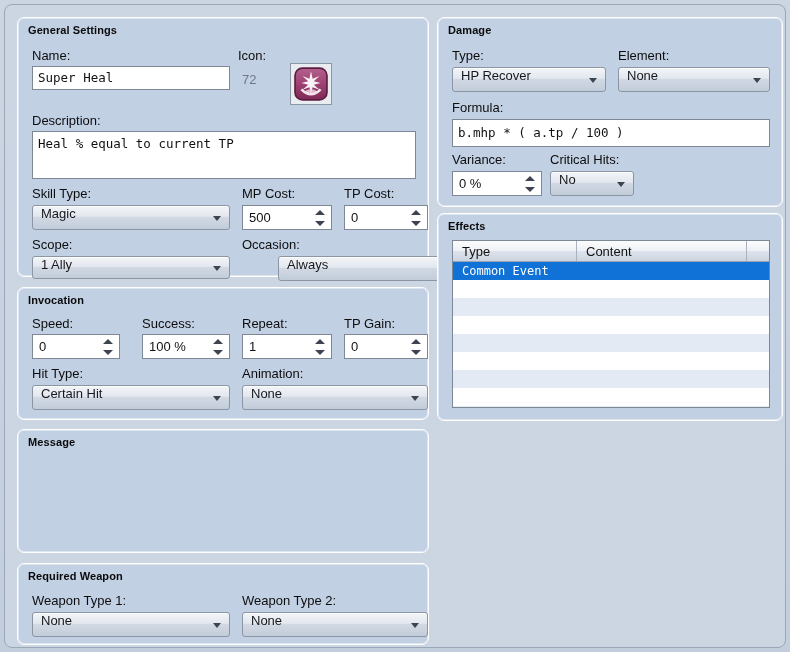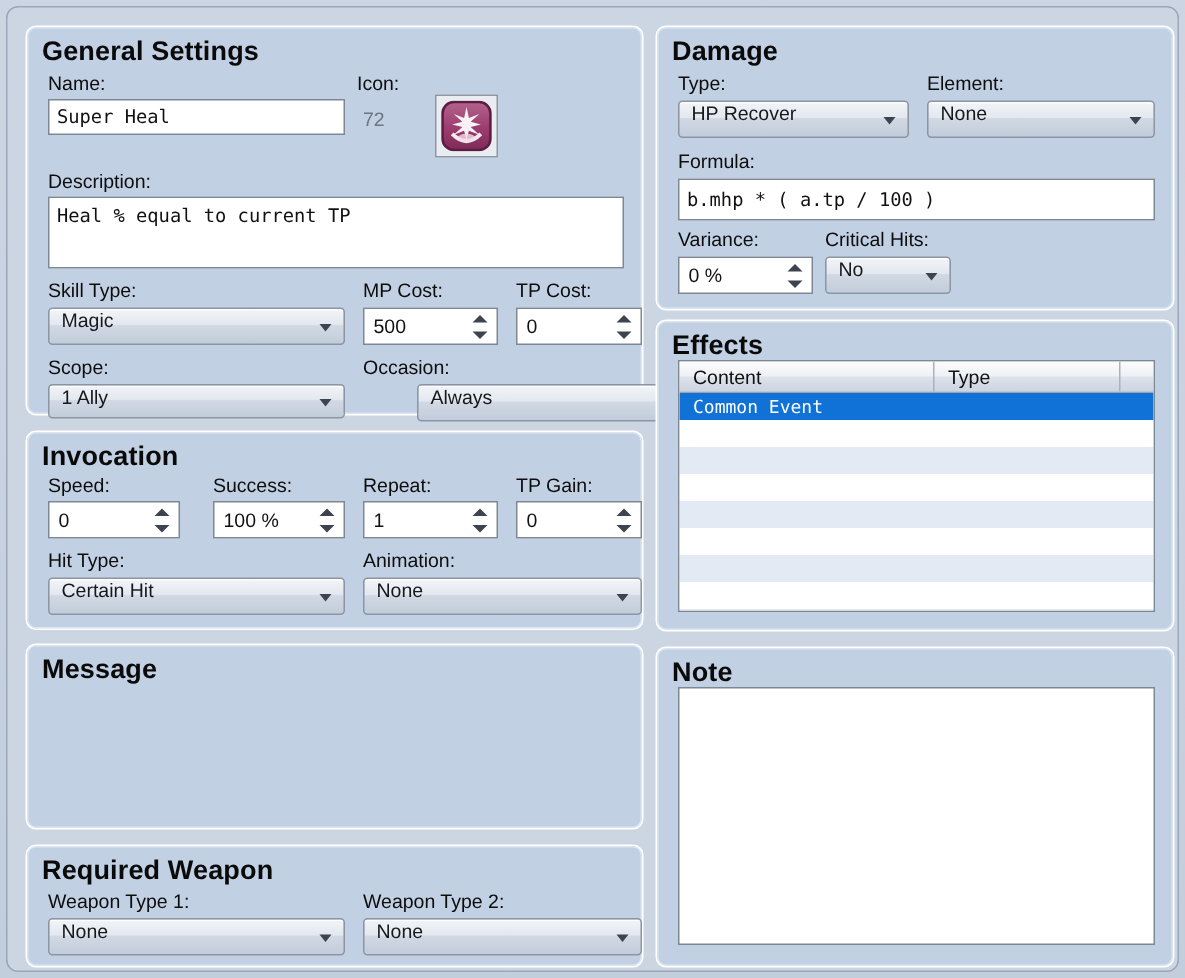--- a/index.html
+++ b/index.html
@@ -42,21 +42,21 @@
     border: 1px solid #ffffff;
     border-radius: 7px;
     box-sizing: border-box;
     box-shadow: inset 0 0 0 1px rgba(255,255,255,0.45);
   }
   .panel-title {
     position: absolute;
     left: 10px;
     top: 6px;
     font-weight: bold;
-    font-size: 18px;
+    font-size: 11px;
     color: #0a0a0a;
     letter-spacing: 0.1px;
   }
 
   .field-label {
     position: absolute;
     font-size: 13px;
     color: #0d0d0d;
   }
   .field-label.muted { color: #6d7686; }
@@ -375,22 +375,22 @@
       <span>No</span>
       <span class="arrow"></span>
     </div>
   </div>
 
   <div class="panel" style="left:432px; top:208px; width:346px; height:208px;">
     <div class="panel-title">Effects</div>
 
     <div class="listbox" style="left:14px; top:26px; width:318px; height:168px;">
       <div class="lb-head">
+        <div class="hc" style="width:124px;">Type</div>
         <div class="hc" style="width:170px;">Content</div>
-        <div class="hc" style="width:124px;">Type</div>
         <div class="hc" style="width:22px; border-right:none;"></div>
       </div>
       <div class="lb-rows" id="effects-rows">
             <div class="lb-row sel">
               <div class="rc" style="width: 124px;">Common Event</div>
             </div>
             <div class="lb-row even">
               <div class="rc" style="width: 124px;"></div>
               <div class="rc" style="width: 192px;"></div>
             </div>
@@ -419,20 +419,15 @@
               <div class="rc" style="width: 192px;"></div>
             </div>
             <div class="lb-row odd">
               <div class="rc" style="width: 124px;"></div>
               <div class="rc" style="width: 192px;"></div>
             </div>
           </div>
     </div>
   </div>
 
-  <div class="panel" style="left:432px; top:426px; width:346px; height:214px;">
-    <div class="panel-title">Note</div>
-
-    <div class="tinput area" style="left:14px; top:26px; width:318px; height:172px;"></div>
-  </div>
 
 </div>
 </div>
 
 </body></html>

